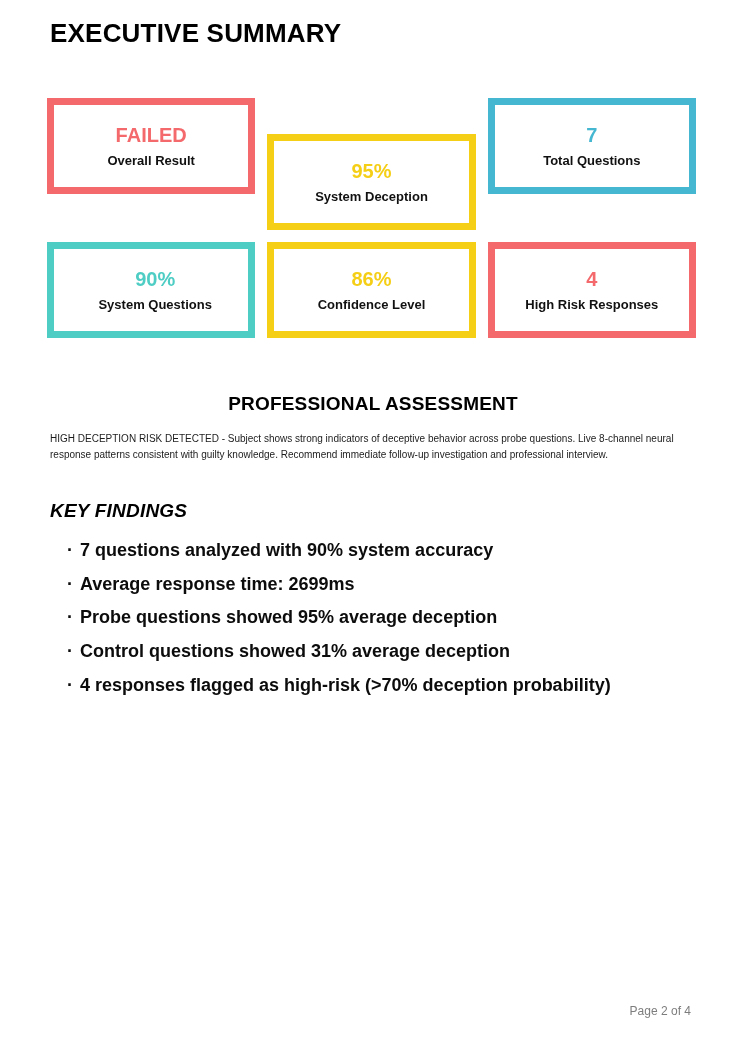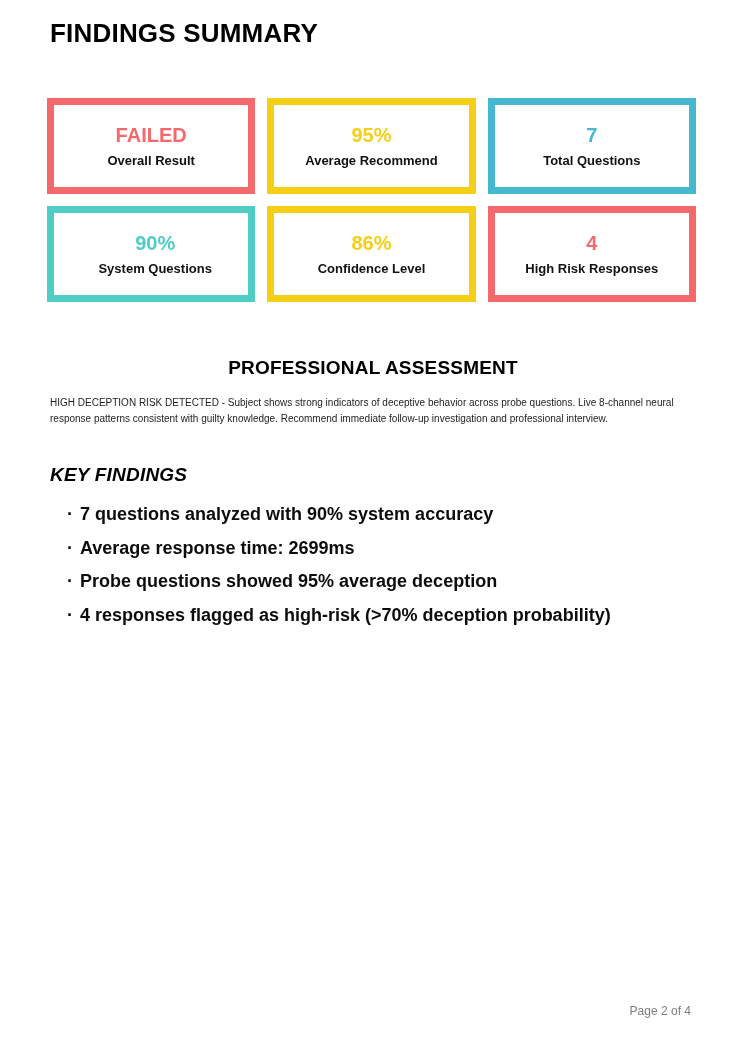--- a/index.html
+++ b/index.html
@@ -94,30 +94,30 @@
     bottom: 26px;
     font-size: 12px;
     color: #7d7d7d;
   }
 </style>
 </head>
 <body>
 
 <div class="page">
 
-  <h1 class="doc-title">FINDINGS SUMMARY</h1>
+  <h1 class="doc-title">EXECUTIVE SUMMARY</h1>
 
   <div class="stats-grid">
     <div class="stat-card" style="border-color: rgb(244, 105, 107);">
       <div class="stat-value" style="color: rgb(244, 105, 107);">FAILED</div>
       <div class="stat-label">Overall Result</div>
     </div>
-    <div class="stat-card" style="border-color: rgb(245, 206, 22);">
+    <div class="stat-card" style="border-color: rgb(245, 206, 22); margin-top: 36px;">
       <div class="stat-value" style="color: rgb(245, 206, 22);">95%</div>
-      <div class="stat-label">Average Recommend</div>
+      <div class="stat-label">System Deception</div>
     </div>
     <div class="stat-card" style="border-color: rgb(69, 183, 209);">
       <div class="stat-value" style="color: rgb(69, 183, 209);">7</div>
       <div class="stat-label">Total Questions</div>
     </div>
     <div class="stat-card" style="border-color: rgb(78, 205, 196); padding-left: 8px;">
       <div class="stat-value" style="color: rgb(78, 205, 196);">90%</div>
       <div class="stat-label">System Questions</div>
     </div>
     <div class="stat-card" style="border-color: rgb(245, 206, 22);">
@@ -131,18 +131,19 @@
   </div>
 
   <h2 class="section-heading assessment-heading">PROFESSIONAL ASSESSMENT</h2>
   <p class="assessment-body">HIGH DECEPTION RISK DETECTED - Subject shows strong indicators of deceptive behavior across probe questions. Live 8-channel neural response patterns consistent with guilty knowledge. Recommend immediate follow-up investigation and professional interview.</p>
 
   <h2 class="section-heading findings-heading">KEY FINDINGS</h2>
   <ul class="findings-list">
     <li>7 questions analyzed with 90% system accuracy</li>
     <li>Average response time: 2699ms</li>
     <li>Probe questions showed 95% average deception</li>
+    <li>Control questions showed 31% average deception</li>
     <li>4 responses flagged as high-risk (&gt;70% deception probability)</li>
   </ul>
 
 </div>
 
 <div class="page-footer">Page 2 of 4</div>
 
 </body></html>

